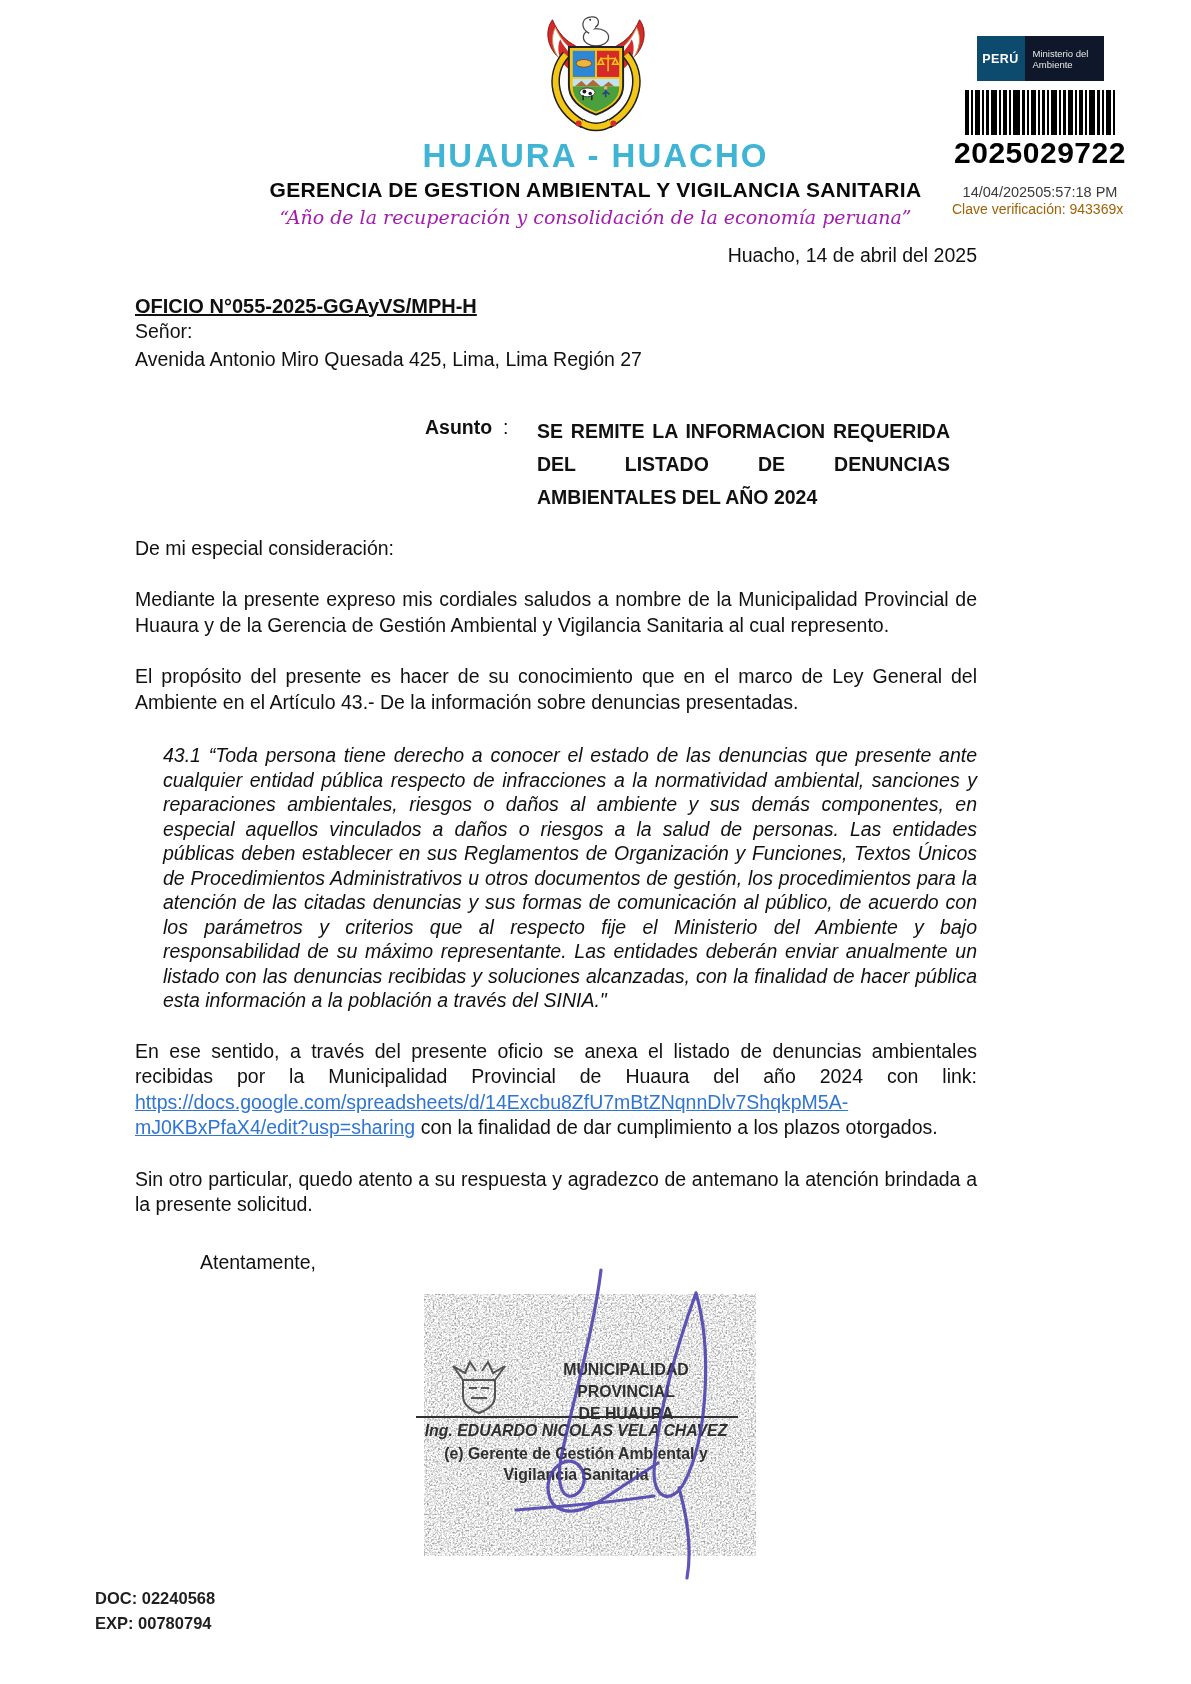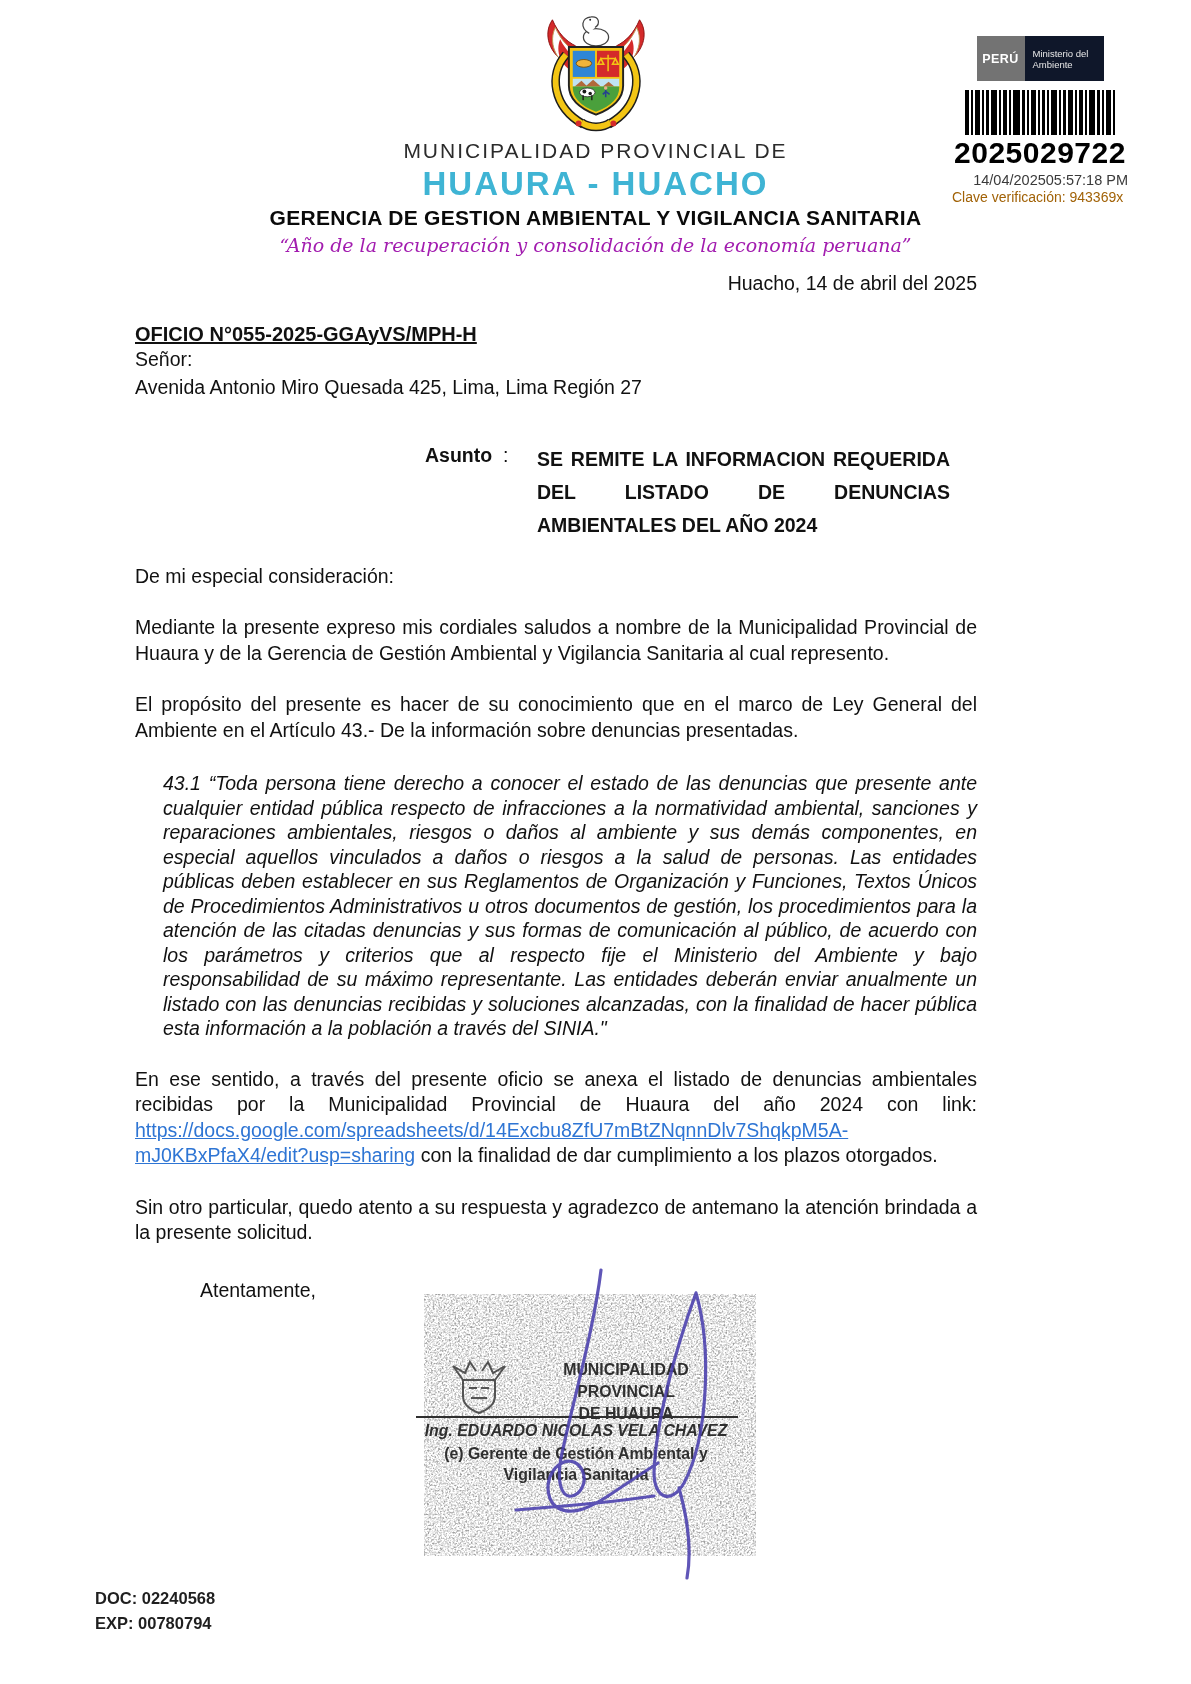--- a/index.html
+++ b/index.html
@@ -10,27 +10,27 @@
   .hdr{padding-top:14px;text-align:center;}
   .hdr-logo{display:block;margin:0 auto;}
   .hdr-line1{font-size:21px;letter-spacing:2px;color:#2b2b2b;line-height:26px;margin-top:2px;}
   .hdr-line2{font-size:33px;font-weight:bold;letter-spacing:2px;line-height:40px;}
   .hdr-line3{font-size:21px;font-weight:bold;letter-spacing:.3px;line-height:27px;color:#0a0a0a;}
   .hdr-motto{font-family:"DejaVu Serif",serif;font-style:italic;font-size:19px;line-height:28px;color:#a21caf;}
 
   
   .reception{position:absolute;left:952px;top:36px;width:176px;text-align:center;}
   .badge{display:flex;width:127px;height:45px;margin:0 auto;}
-  .badge-red{width:48px;background:#737373;color:#fff;display:flex;align-items:center;justify-content:center;
+  .badge-red{width:48px;background:#0c4a6e;color:#fff;display:flex;align-items:center;justify-content:center;
              font-size:12.5px;font-weight:bold;letter-spacing:.5px;}
   .badge-dark{width:79px;background:#0f172a;color:#e8e8e8;font-size:9.5px;line-height:11px;
               display:flex;align-items:center;padding-left:8px;text-align:left;box-sizing:border-box;}
   .barcode{display:block;margin:9px auto 0;}
   .rec-number{font-size:30px;font-weight:bold;letter-spacing:.5px;line-height:32px;margin-top:2px;color:#000;}
-  .rec-date{display:flex;justify-content:flex-end;font-size:14.5px;color:#3a3a3a;margin-top:3px;}
+  .rec-date{display:flex;justify-content:center;font-size:14.5px;color:#3a3a3a;margin-top:15px;}
   .rec-clave{font-size:14px;color:#a16207;text-align:left;margin-top:1px;}
 
   
   .letter{padding:0 214px 0 135px;font-size:19.5px;line-height:25.5px;}
   .place-date{text-align:right;margin-top:12px;}
   .oficio{margin-top:24px;font-size:20px;font-weight:bold;text-decoration:underline;line-height:26px;}
   .salutation{}
   .recipient{margin-top:4px;font-weight:bold;}
   .address{margin-top:3px;}
   .subject{display:flex;margin-top:42px;}
@@ -110,21 +110,20 @@
       <path d="M53,75 l7,-6 6,6 z M64,75 l8,-7 8,7 z M82,75 l6,-5 6,5 z" fill="#b06a3a"></path>
       <path d="M51,75 h48 v1 q0,16 -24,25 q-24,-9 -24,-25 z" fill="#4aa03c"></path>
       <ellipse cx="66" cy="81" rx="8" ry="4.5" fill="#fff" stroke="#222" stroke-width=".8"></ellipse>
       <circle cx="63" cy="80" r="2" fill="#1a1a1a"></circle>
         <circle cx="69" cy="82" r="1.8" fill="#1a1a1a"></circle>
       <rect x="61" y="84" width="1.4" height="5" fill="#1a1a1a"></rect>
         <rect x="70" y="84" width="1.4" height="5" fill="#1a1a1a"></rect>
       <path d="M85,78 v8 M85,80 l4,3 M85,80 l-3,3" stroke="#25408f" stroke-width="1.6"></path>
       <circle cx="85" cy="76.5" r="1.8" fill="#e8b08a"></circle>
     </svg>
-    <div class="hdr-line1">MUNICIPALIDAD PROVINCIAL DE</div>
     <div class="hdr-line2" style="color:#3fb4d4;">HUAURA - HUACHO</div>
     <div class="hdr-line3">GERENCIA DE GESTION AMBIENTAL Y VIGILANCIA SANITARIA</div>
     <div class="hdr-motto">“Año de la recuperación y consolidación de la economía peruana”</div>
   </div>
 
   <div class="reception">
     <div class="badge">
       <div class="badge-red">PERÚ</div>
       <div class="badge-dark">Ministerio del Ambiente</div>
     </div>

